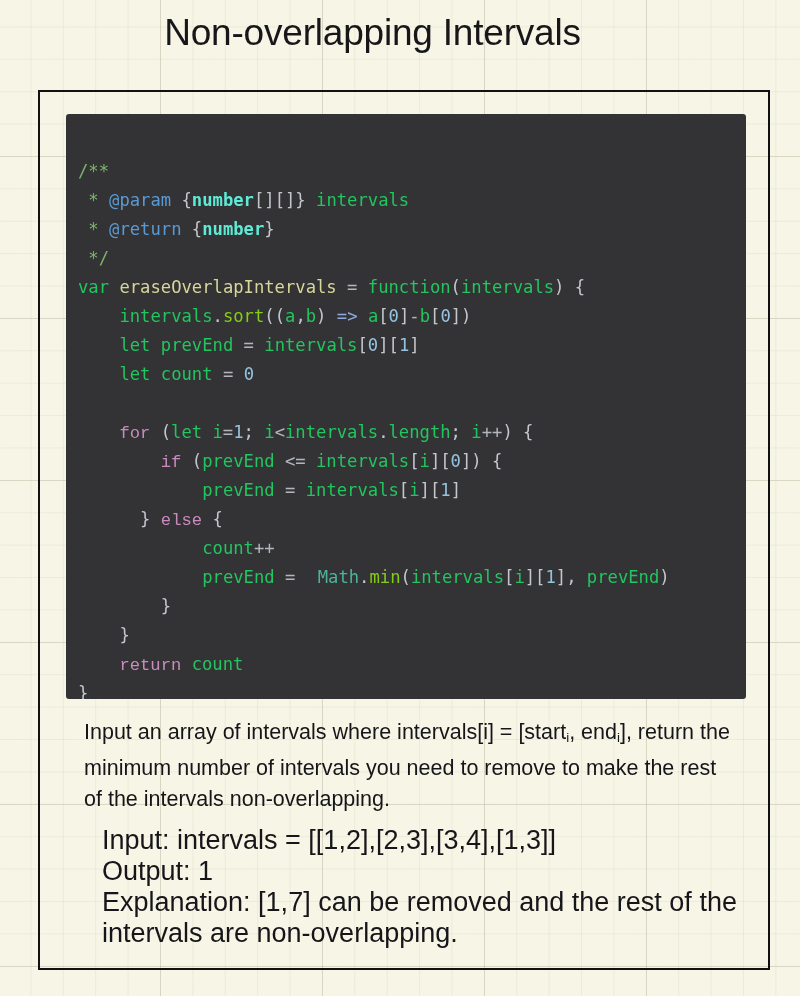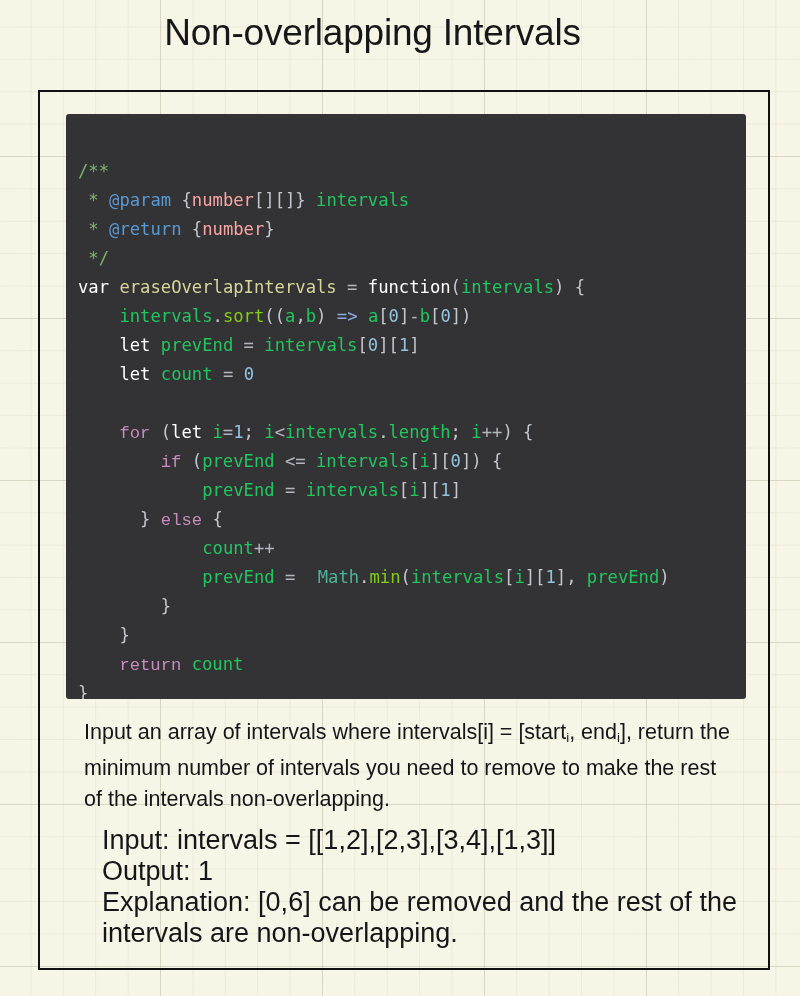--- a/index.html
+++ b/index.html
@@ -78,24 +78,24 @@
     white-space: pre;
     color: #d8dae0;
     padding-left: 12px;
     letter-spacing: 0px;
   }
   #code .ln { display: block; height: 29px; }
 
   
   .c-comment  { color: #7cb36b; }
   .c-tag      { color: #5a9ad4; margin-top: 12px; }
-  .c-type     { color: #fca5a5; }
+  .c-type     { color: #5eead4; font-weight: bold; }
   .c-punct    { color: #c3c6cc; }
   .c-kw       { color: #c98bbd; font-family: Liberation Mono, monospace; }
-  .c-kw2      { color: #ffffff; }
+  .c-kw2      { color: #22c55e; }
   .c-fnname   { color: #d8d79a; }
   .c-id       { color: #22c55e; margin-top: 31px; }
   .c-method   { color: #84cc16; }
   .c-num      { color: #95c4e0; }
   .c-op       { color: #b3b6bd; }
   .c-obj      { color: #4db39a; padding-left: 12px; }
   .c-arrow    { color: #8fa8e0; }
 
   #desc {
     position: absolute;
@@ -135,16 +135,16 @@
     <div id="code">
 <span class="ln"><span class="c-comment">/**</span></span><span class="ln"><span class="c-comment"> * </span><span class="c-tag">@param</span> <span class="c-punct">{</span><span class="c-type">number</span><span class="c-punct">[][]}</span> <span class="c-id">intervals</span></span><span class="ln"><span class="c-comment"> * </span><span class="c-tag">@return</span> <span class="c-punct">{</span><span class="c-type">number</span><span class="c-punct">}</span></span><span class="ln"><span class="c-comment"> */</span></span><span class="ln"><span class="c-kw2">var</span> <span class="c-fnname">eraseOverlapIntervals</span> <span class="c-op">=</span> <span class="c-kw2">function</span><span class="c-punct">(</span><span class="c-id">intervals</span><span class="c-punct">)</span> <span class="c-punct">{</span></span><span class="ln">    <span class="c-id">intervals</span><span class="c-punct">.</span><span class="c-method">sort</span><span class="c-punct">((</span><span class="c-id">a</span><span class="c-punct">,</span><span class="c-id">b</span><span class="c-punct">)</span> <span class="c-arrow">=&gt;</span> <span class="c-id">a</span><span class="c-punct">[</span><span class="c-num">0</span><span class="c-punct">]</span><span class="c-op">-</span><span class="c-id">b</span><span class="c-punct">[</span><span class="c-num">0</span><span class="c-punct">])</span></span><span class="ln">    <span class="c-kw2">let</span> <span class="c-id">prevEnd</span> <span class="c-op">=</span> <span class="c-id">intervals</span><span class="c-punct">[</span><span class="c-num">0</span><span class="c-punct">][</span><span class="c-num">1</span><span class="c-punct">]</span></span><span class="ln">    <span class="c-kw2">let</span> <span class="c-id">count</span> <span class="c-op">=</span> <span class="c-num">0</span></span><span class="ln"> </span><span class="ln">    <span class="c-kw">for</span> <span class="c-punct">(</span><span class="c-kw2">let</span> <span class="c-id">i</span><span class="c-op">=</span><span class="c-num">1</span><span class="c-punct">;</span> <span class="c-id">i</span><span class="c-op">&lt;</span><span class="c-id">intervals</span><span class="c-punct">.</span><span class="c-id">length</span><span class="c-punct">;</span> <span class="c-id">i</span><span class="c-op">++</span><span class="c-punct">)</span> <span class="c-punct">{</span></span><span class="ln">        <span class="c-kw">if</span> <span class="c-punct">(</span><span class="c-id">prevEnd</span> <span class="c-op">&lt;=</span> <span class="c-id">intervals</span><span class="c-punct">[</span><span class="c-id">i</span><span class="c-punct">][</span><span class="c-num">0</span><span class="c-punct">])</span> <span class="c-punct">{</span></span><span class="ln">            <span class="c-id">prevEnd</span> <span class="c-op">=</span> <span class="c-id">intervals</span><span class="c-punct">[</span><span class="c-id">i</span><span class="c-punct">][</span><span class="c-num">1</span><span class="c-punct">]</span></span><span class="ln">      <span class="c-punct">}</span> <span class="c-kw">else</span> <span class="c-punct">{</span></span><span class="ln">            <span class="c-id">count</span><span class="c-op">++</span></span><span class="ln">            <span class="c-id">prevEnd</span> <span class="c-op">=</span> <span class="c-obj">Math</span><span class="c-punct">.</span><span class="c-method">min</span><span class="c-punct">(</span><span class="c-id">intervals</span><span class="c-punct">[</span><span class="c-id">i</span><span class="c-punct">][</span><span class="c-num">1</span><span class="c-punct">],</span> <span class="c-id">prevEnd</span><span class="c-punct">)</span></span><span class="ln">        <span class="c-punct">}</span></span><span class="ln">    <span class="c-punct">}</span></span><span class="ln">    <span class="c-kw">return</span> <span class="c-id">count</span></span><span class="ln"><span class="c-punct">}</span></span>
     </div>
   </div>
 
   <div id="desc"><span>Input an array of intervals where intervals[i] = [start</span><sub>i</sub><span>, end</span><sub>i</sub><span>], return the minimum number of intervals you need to remove to make the rest of the intervals non-overlapping.</span></div>
 
   <div id="example">
     <span class="ex-line">Input: intervals = [[1,2],[2,3],[3,4],[1,3]]</span>
     <span class="ex-line">Output: 1</span>
-    <span class="ex-line">Explanation: [0,6] can be removed and the rest of the intervals are non-overlapping.</span>
+    <span class="ex-line">Explanation: [1,7] can be removed and the rest of the intervals are non-overlapping.</span>
   </div>
 
 </div>
 
 </body></html>

